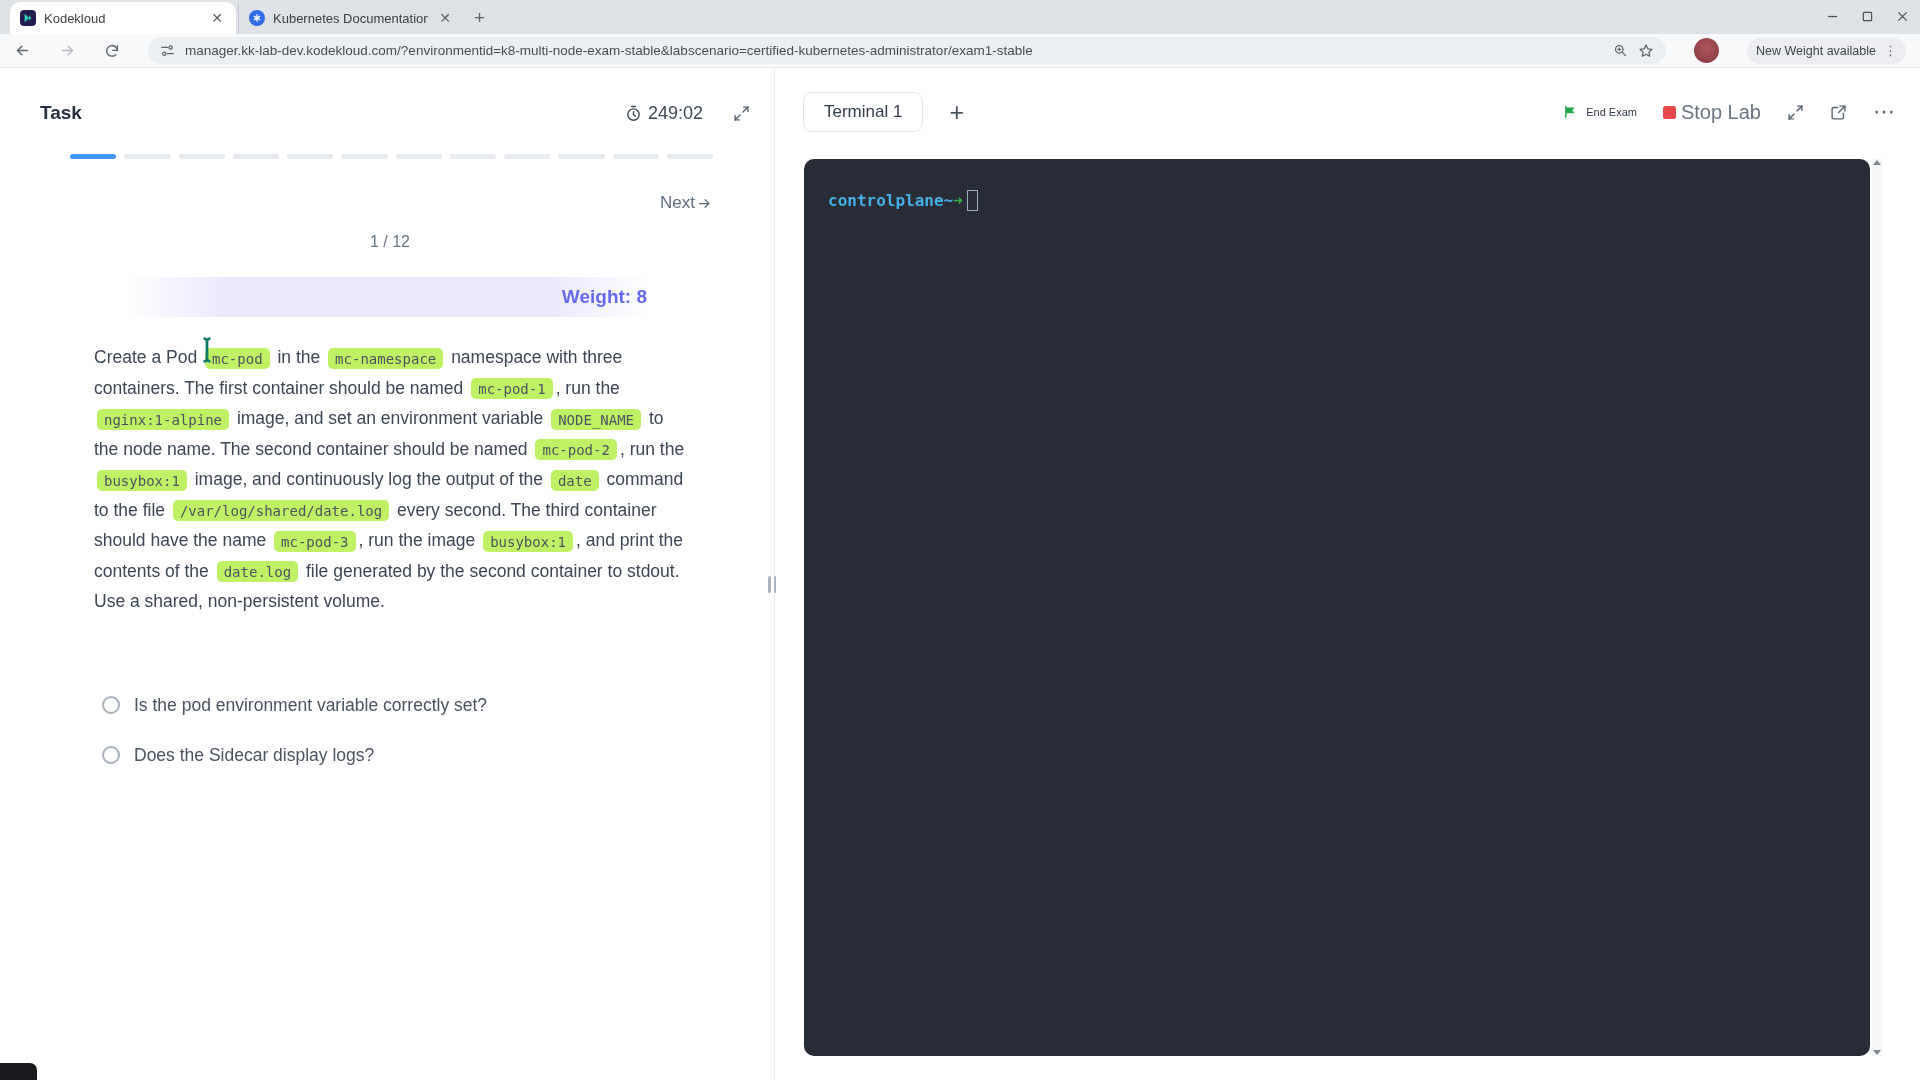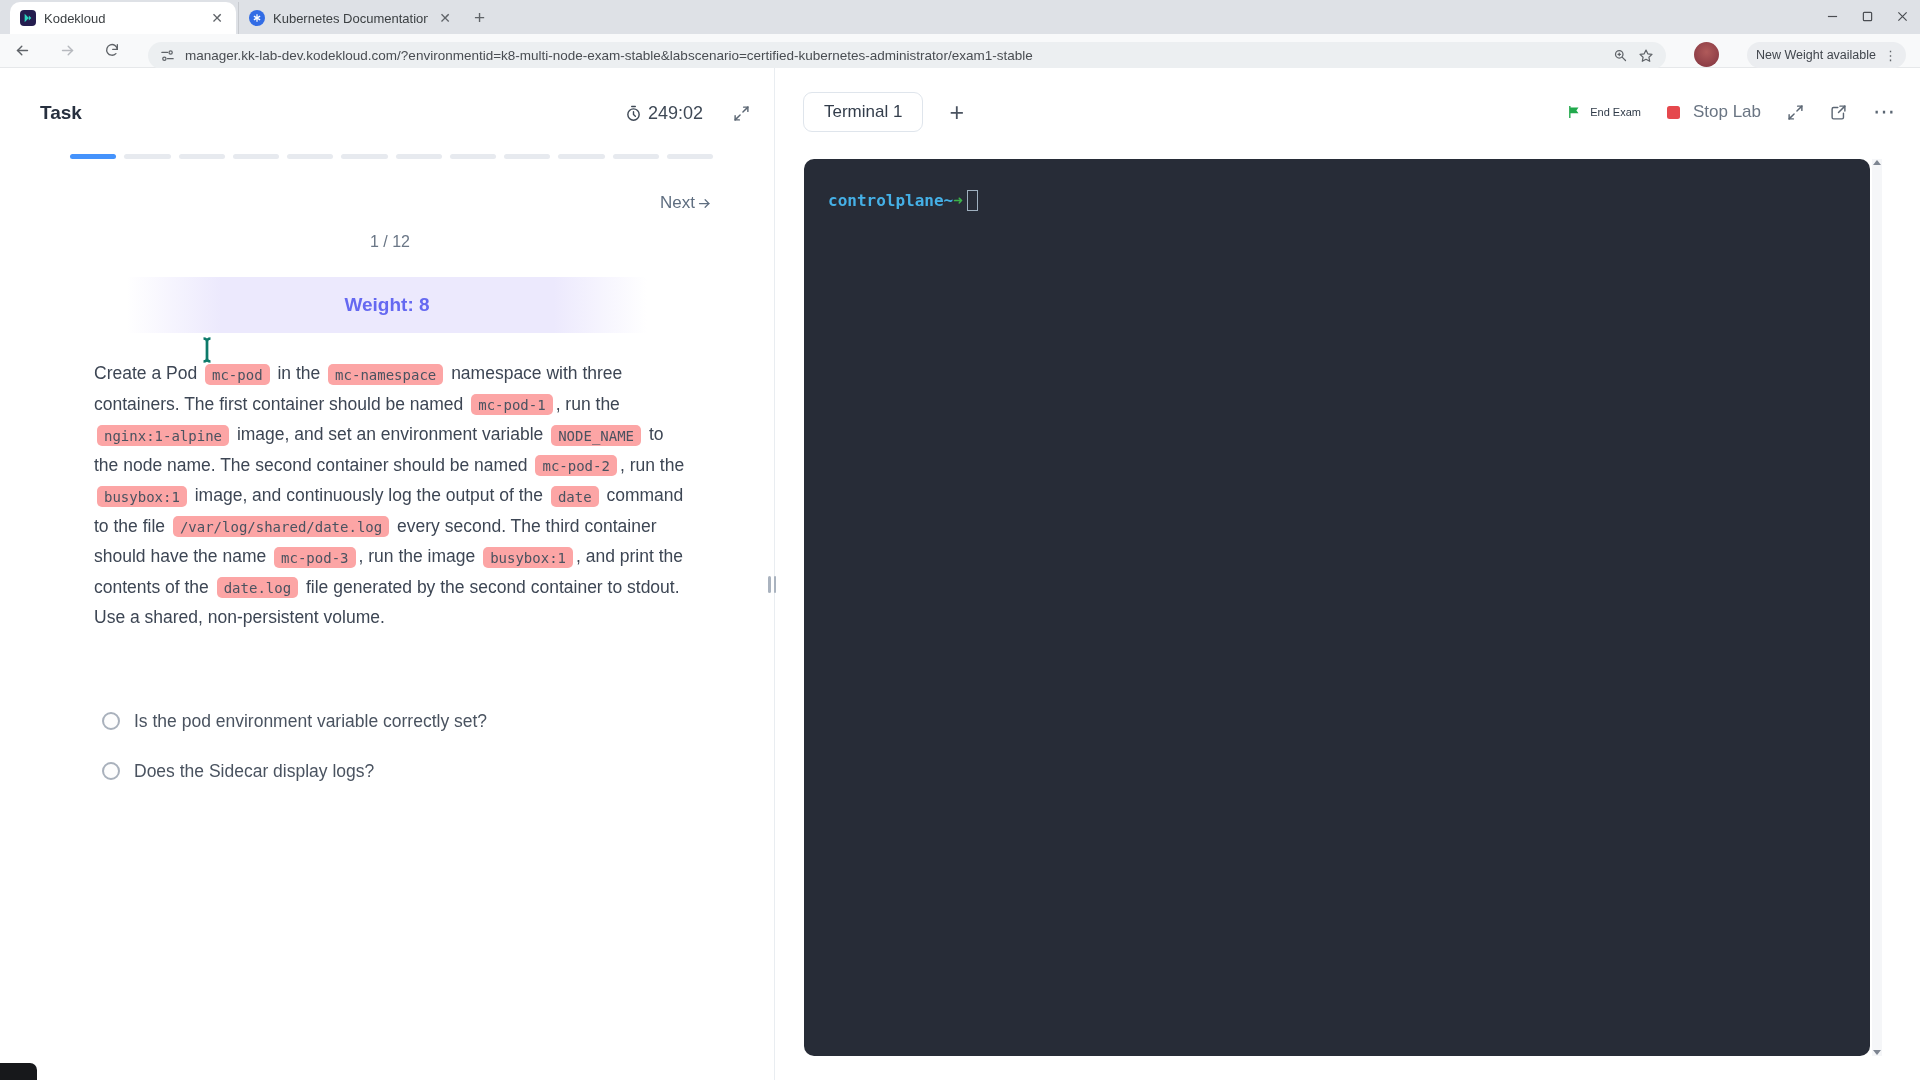--- a/index.html
+++ b/index.html
@@ -12,21 +12,21 @@
   .tab{display:flex;align-items:center;gap:8px;height:31px;padding:16px 10px;font-size:13px;color:#3c4043;width:226px}
   .tab.active{background:#fff;border-radius:10px 10px 0 0}
   .tab.inactive{border-left:1px solid #c6c9ce;margin-left:2px}
   .favicon{width:16px;height:16px;border-radius:4px;flex:none;display:flex;align-items:center;justify-content:center}
   .favicon.kk{background:#241d4f}
   .favicon.k8s{background:#326ce5;border-radius:50%}
   .tab .title{flex:1;white-space:nowrap;overflow:hidden}
   .tab .close{color:#5f6368;font-size:14px;line-height:1;padding:1px 3px;border-radius:50%}
   .newtab{font-size:19px;color:#5f6368;margin:0 0 7px 10px;line-height:1}
   .wincontrols{position:absolute;right:12px;top:0;height:32px;display:flex;align-items:center;gap:24px;color:#4a4d52}
-  .toolbar{height:34px;background:#f8f9fa;display:flex;gap:28px;padding:8px 14px;border-bottom:1px solid #e6e8ea}
+  .toolbar{height:34px;background:#f8f9fa;display:flex;align-items:center;gap:28px;padding:8px 14px;border-bottom:1px solid #e6e8ea}
   .navicon{color:#5f6368}
   .navicon.disabled{color:#b6b9be}
   .omnibox{flex:1;height:27px;border-radius:14px;background:#ecEFF1;background:#eceff1;display:flex;align-items:center;gap:10px;padding:0 12px;color:#5f6368}
   .omnibox .url{flex:1;font-size:13.5px;color:#494d52;white-space:nowrap;overflow:hidden}
   .avatar{width:25px;height:25px;border-radius:50%;background:radial-gradient(circle at 50% 40%,#b05a5a,#80333f);flex:none}
   .update-pill{height:26px;border-radius:13px;background:#ebedf0;display:flex;align-items:center;gap:8px;padding:0 9px;font-size:12.5px;color:#41464d;white-space:nowrap}
   .update-pill .dots{font-size:13px;color:#5f6368}
 
   
   .workspace{display:flex;height:1012px;background:#fff}
@@ -37,39 +37,39 @@
   .task-header{height:80px;display:flex;align-items:center;padding:10px 24px 0 40px}
   .task-title{font-size:19px;font-weight:700;color:#27303f}
   .timer{margin-left:auto;display:flex;align-items:center;gap:6px;font-size:18px;color:#3f4956}
   .expand-btn{margin-left:30px;color:#5b6673}
   .progress{display:flex;gap:8px;height:5px;margin:6px 61px 0 70px}
   .progress .seg{flex:1;border-radius:3px;background:#e7eaef}
   .progress .seg.active{background:#4593fc}
   .next-row{display:flex;justify-content:flex-end;margin:34px 61px 0 0}
   .next-link{display:flex;align-items:center;gap:1px;font-size:17px;color:#5f6e80}
   .page-indicator{margin:20px 88px 0 94px;text-align:center;font-size:16px;color:#6a7686}
-  .weight-band{width:520px;margin:26px auto 0;text-align:center;padding:17px 0;font-size:19px;font-weight:700;color:#6569f1;
+  .weight-band{width:520px;margin:26px auto 0;text-align:right;padding:9px 0;font-size:19px;font-weight:700;color:#6569f1;
     background:linear-gradient(90deg,rgba(236,233,253,0) 0%,#ece9fd 18%,#ece9fd 82%,rgba(236,233,253,0) 100%)}
   .task-desc{margin:26px 86px 0 94px;font-size:17.5px;line-height:29.5px;color:#3d4654}
-  .code-chip{font-family:"DejaVu Sans Mono",monospace;font-size:14px;background:#fca5a5;color:#4a5360;border-radius:5px;padding:2.5px 7px;margin:0 3px;white-space:nowrap}
+  .code-chip{font-family:"DejaVu Sans Mono",monospace;font-size:14px;background:#bef264;color:#4a5360;border-radius:5px;padding:2.5px 7px;margin:0 3px;white-space:nowrap}
   .questions{margin:78px 0 0 102px}
   .question{display:flex;align-items:center;gap:14px;margin-bottom:29px}
   .radio{width:18px;height:18px;border:2px solid #a9b1bc;border-radius:50%;flex:none;background:#fdfdfd}
   .question-label{font-size:17.5px;color:#4a5360}
   .text-cursor{position:absolute;left:199px;top:268px;pointer-events:none}
   .panel-handle{position:absolute;left:-7px;top:508px;display:flex;gap:3px}
   .panel-handle i{display:block;width:2.5px;height:17px;background:#aab3bf;border-radius:2px}
 
   
   .terminal-header{height:80px;display:flex;align-items:center;padding:8px 24px 0 28px}
   .terminal-tab{display:flex;align-items:center;height:40px;padding:0 20px;border:1px solid #dfe5ec;border-radius:9px;font-size:17px;color:#333d4b;background:#fff}
   .add-tab{margin-left:26px;font-size:25px;color:#4a5360;line-height:1}
   .terminal-actions{margin-left:auto;display:flex;align-items:center;gap:26px}
   .end-exam{display:flex;align-items:center;gap:9px;font-size:11px;color:#2f3a48;font-weight:500}
-  .stop-lab{display:flex;align-items:center;gap:13px;font-size:17px;color:#6a7583}
+  .stop-lab{display:flex;align-items:center;gap:5px;font-size:20px;color:#6a7583}
   .stop-square{width:13px;height:13px;background:#e5484d;border-radius:2.5px}
   .icon-btn{color:#5b6673}
   .dots-btn{color:#5b6673;font-size:22px;line-height:1;letter-spacing:1px}
   .terminal{position:absolute;left:29px;top:91px;width:1066px;height:897px;background:#272c37;border-radius:10px;
     padding:31px 24px;font-family:"DejaVu Sans Mono",monospace;font-size:16px}
   .prompt{display:flex;align-items:center;gap:0;white-space:pre}
   .prompt .host{color:#45b0e6;font-weight:700}
   .prompt .tilde{color:#45b0e6;font-weight:700}
   .prompt .arrow{color:#3cb44a;font-weight:700}
   .cursor-block{display:inline-block;width:11px;height:21px;border:1.5px solid #9fb0bf;margin-left:4px}

